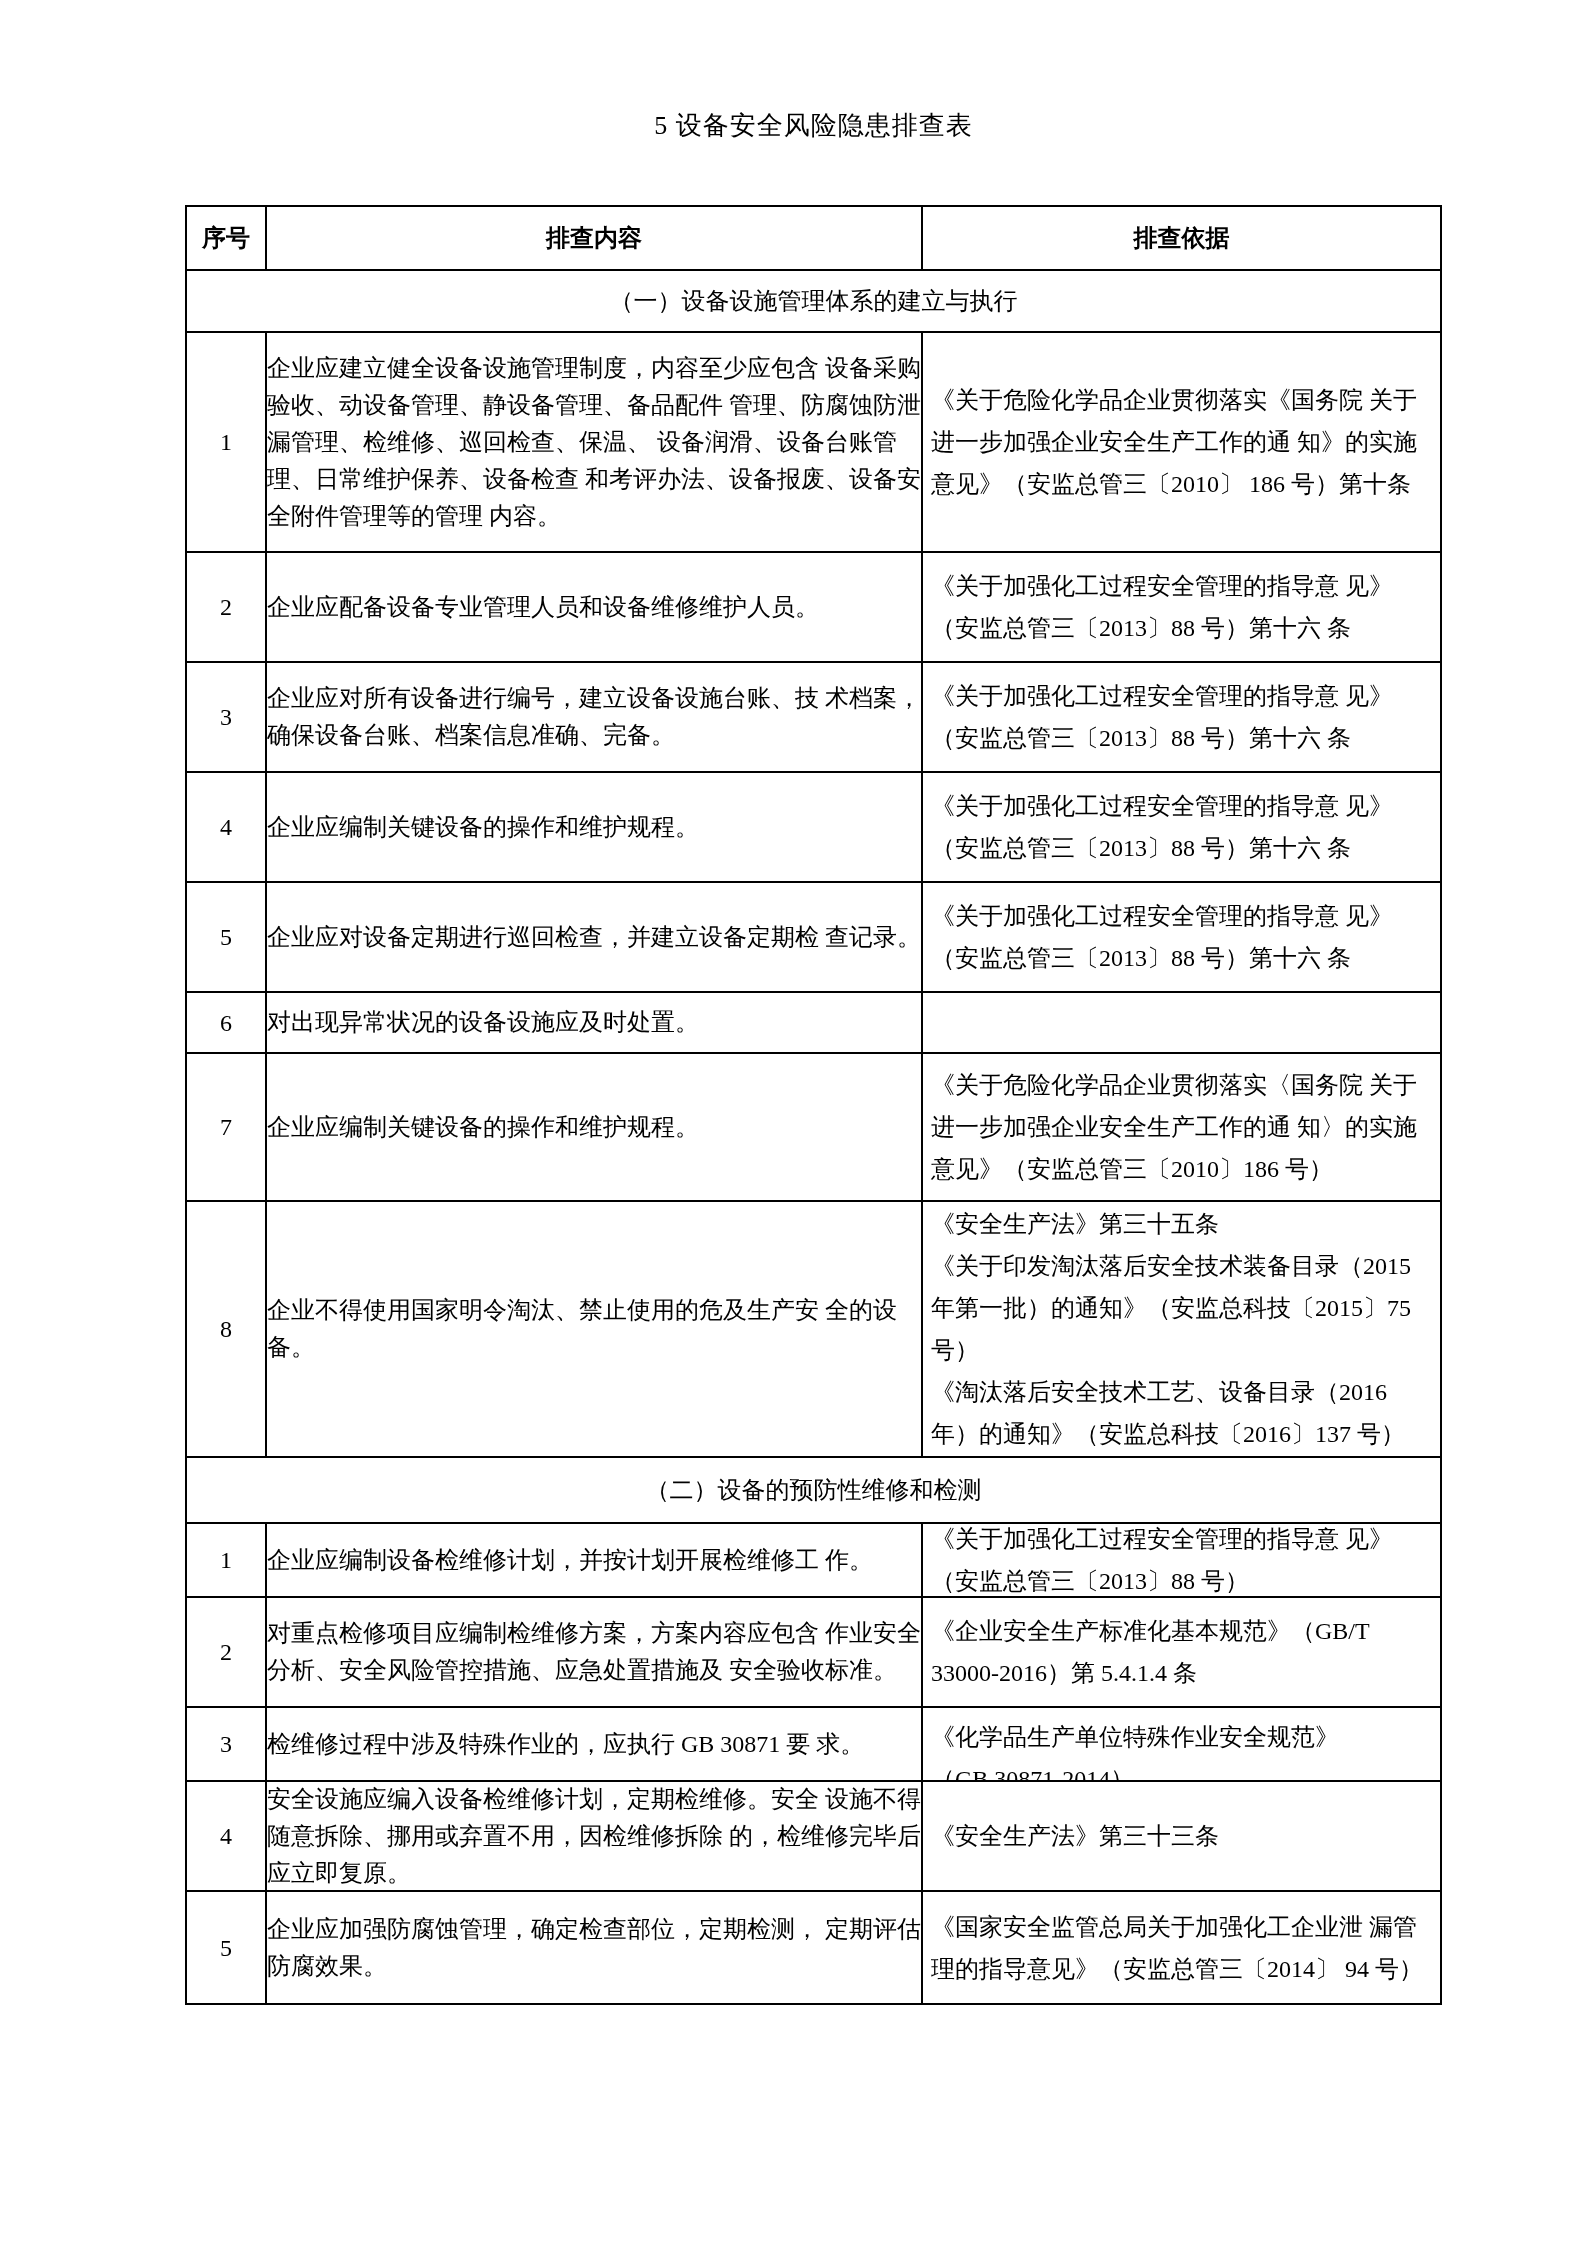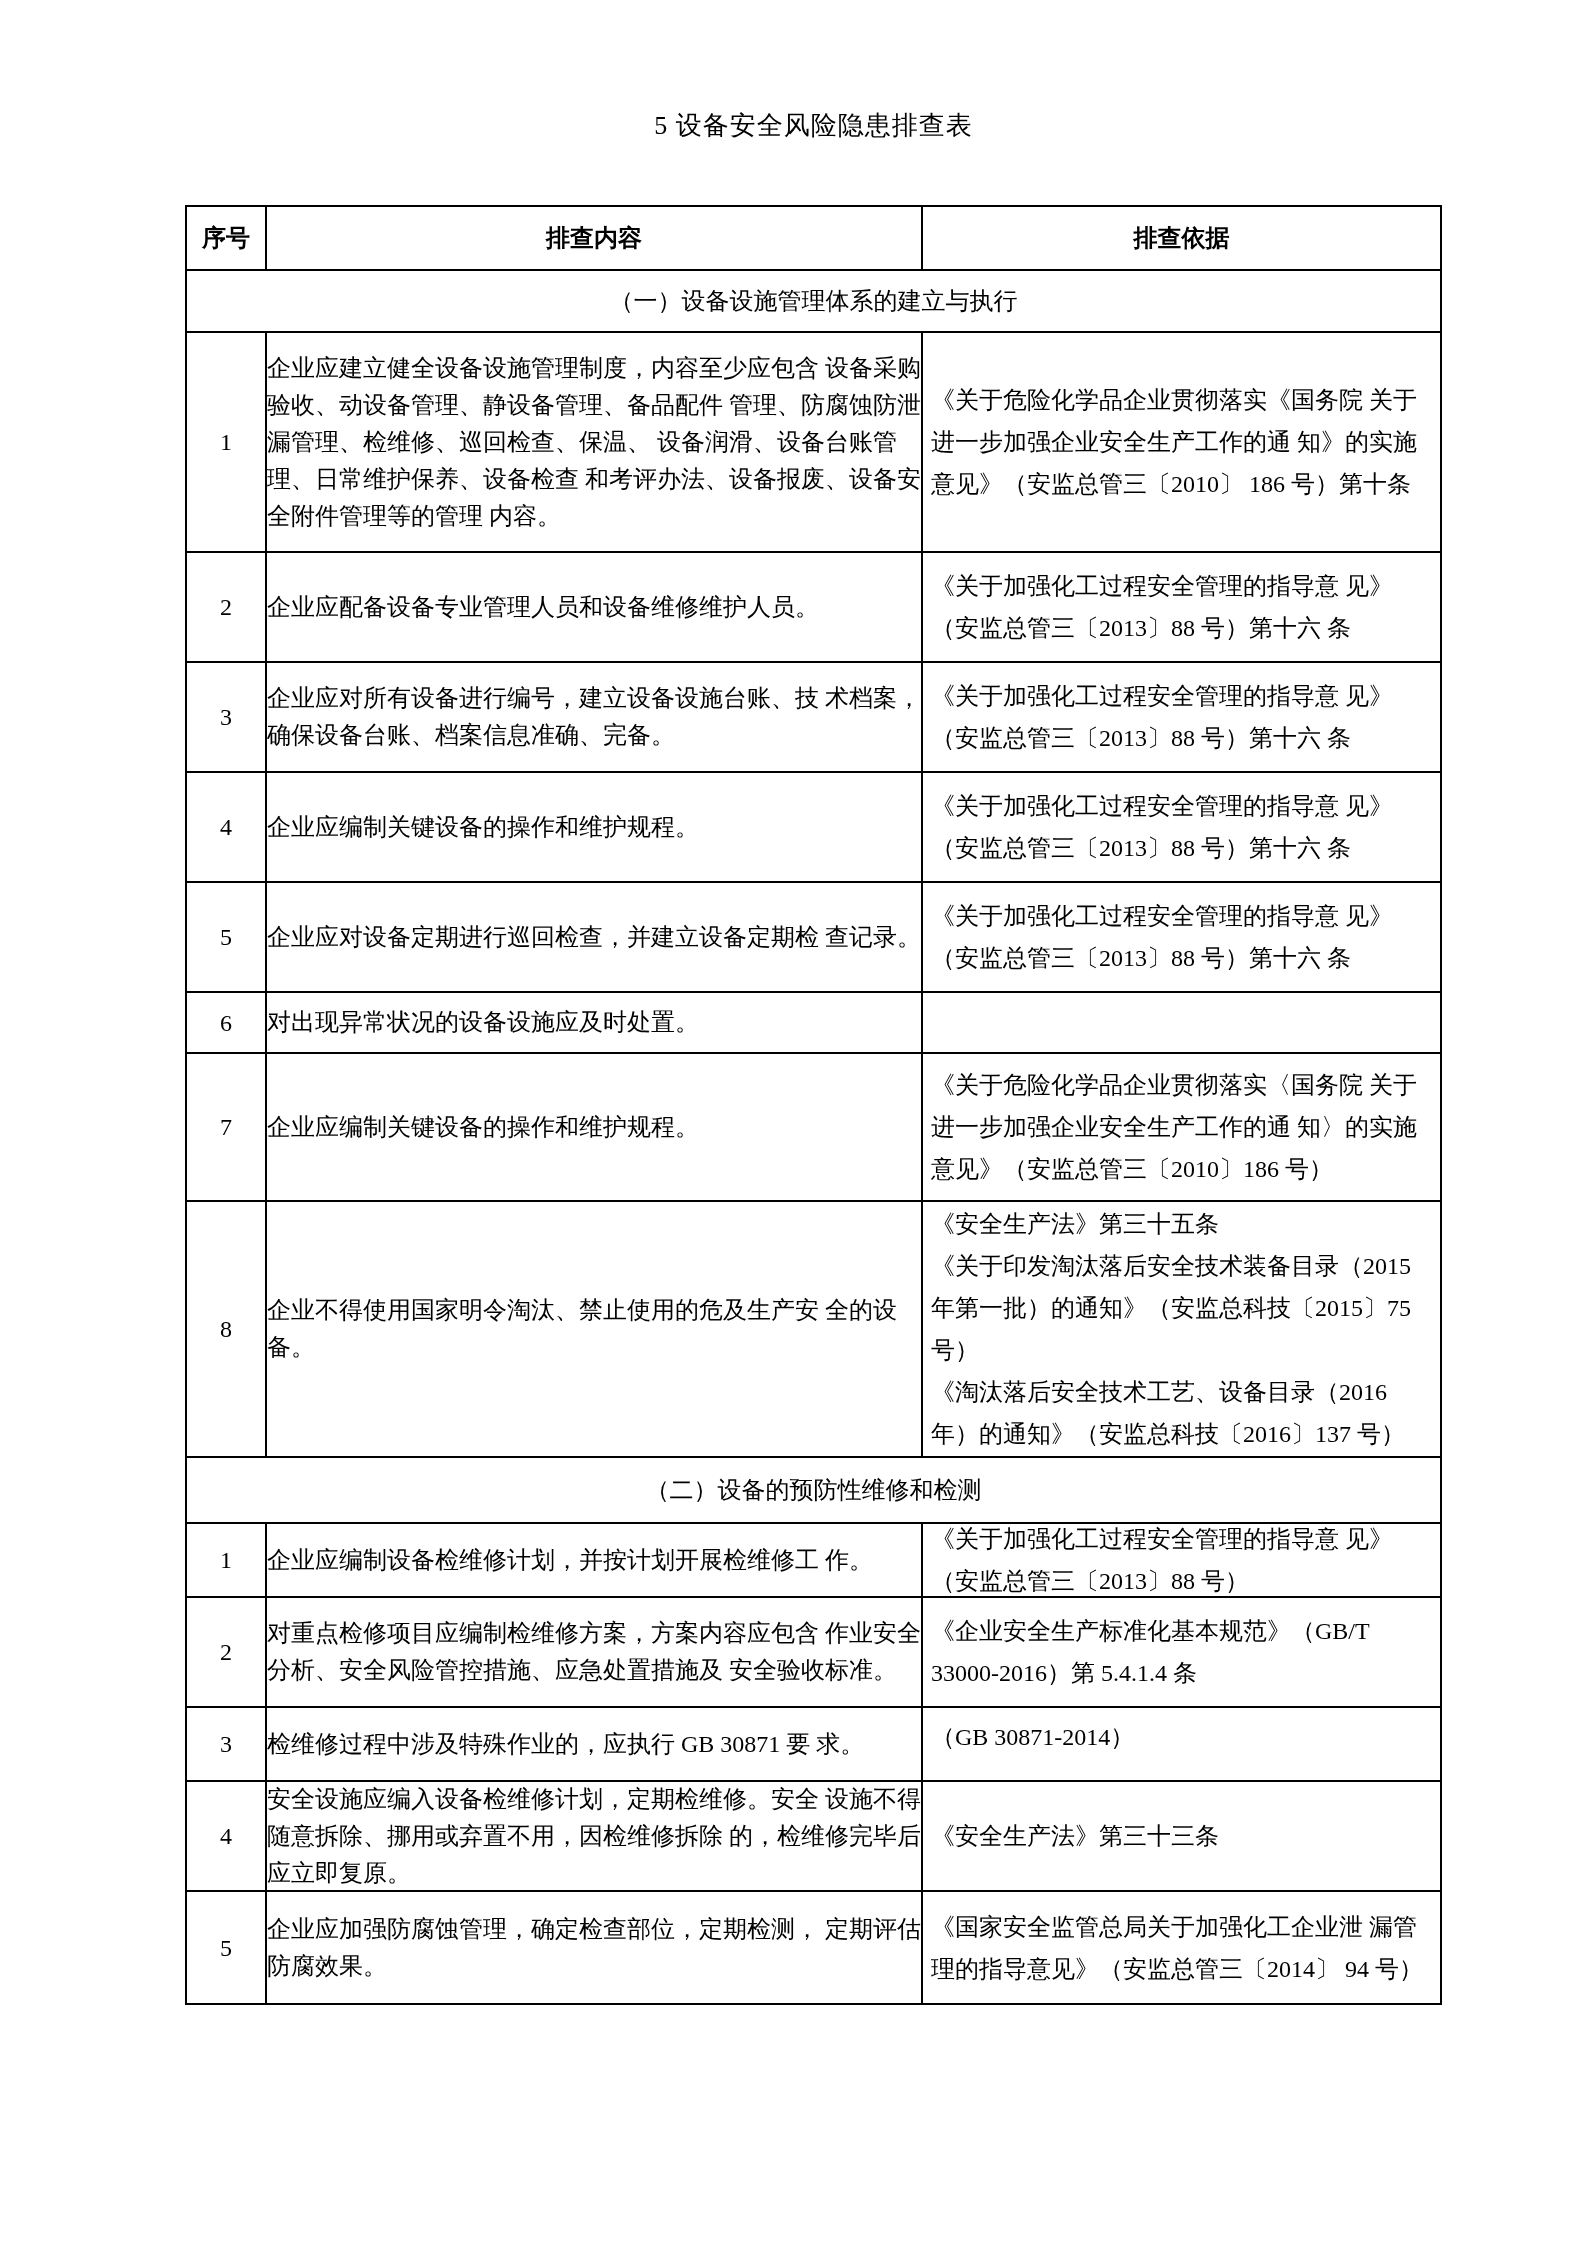--- a/index.html
+++ b/index.html
@@ -118,20 +118,21 @@
         <div class="td col-no">2</div>
         <div class="td col-content">对重点检修项目应编制检维修方案，方案内容应包含 作业安全分析、安全风险管控措施、应急处置措施及 安全验收标准。</div>
         <div class="td col-basis">
           <div class="p">《企业安全生产标准化基本规范》（GB/T 33000-2016）第 5.4.1.4 条</div>
         </div>
       </div>
       <div class="tr" style="height: 74px;">
         <div class="td col-no">3</div>
         <div class="td col-content">检维修过程中涉及特殊作业的，应执行 GB 30871 要 求。</div>
         <div class="td col-basis clip">
+          <div class="p">《化学品生产单位特殊作业安全规范》</div>
           <div class="p">（GB 30871-2014）</div>
         </div>
       </div>
       <div class="tr" style="height: 110px;">
         <div class="td col-no">4</div>
         <div class="td col-content">安全设施应编入设备检维修计划，定期检维修。安全 设施不得随意拆除、挪用或弃置不用，因检维修拆除 的，检维修完毕后应立即复原。</div>
         <div class="td col-basis">
           <div class="p">《安全生产法》第三十三条</div>
         </div>
       </div>

